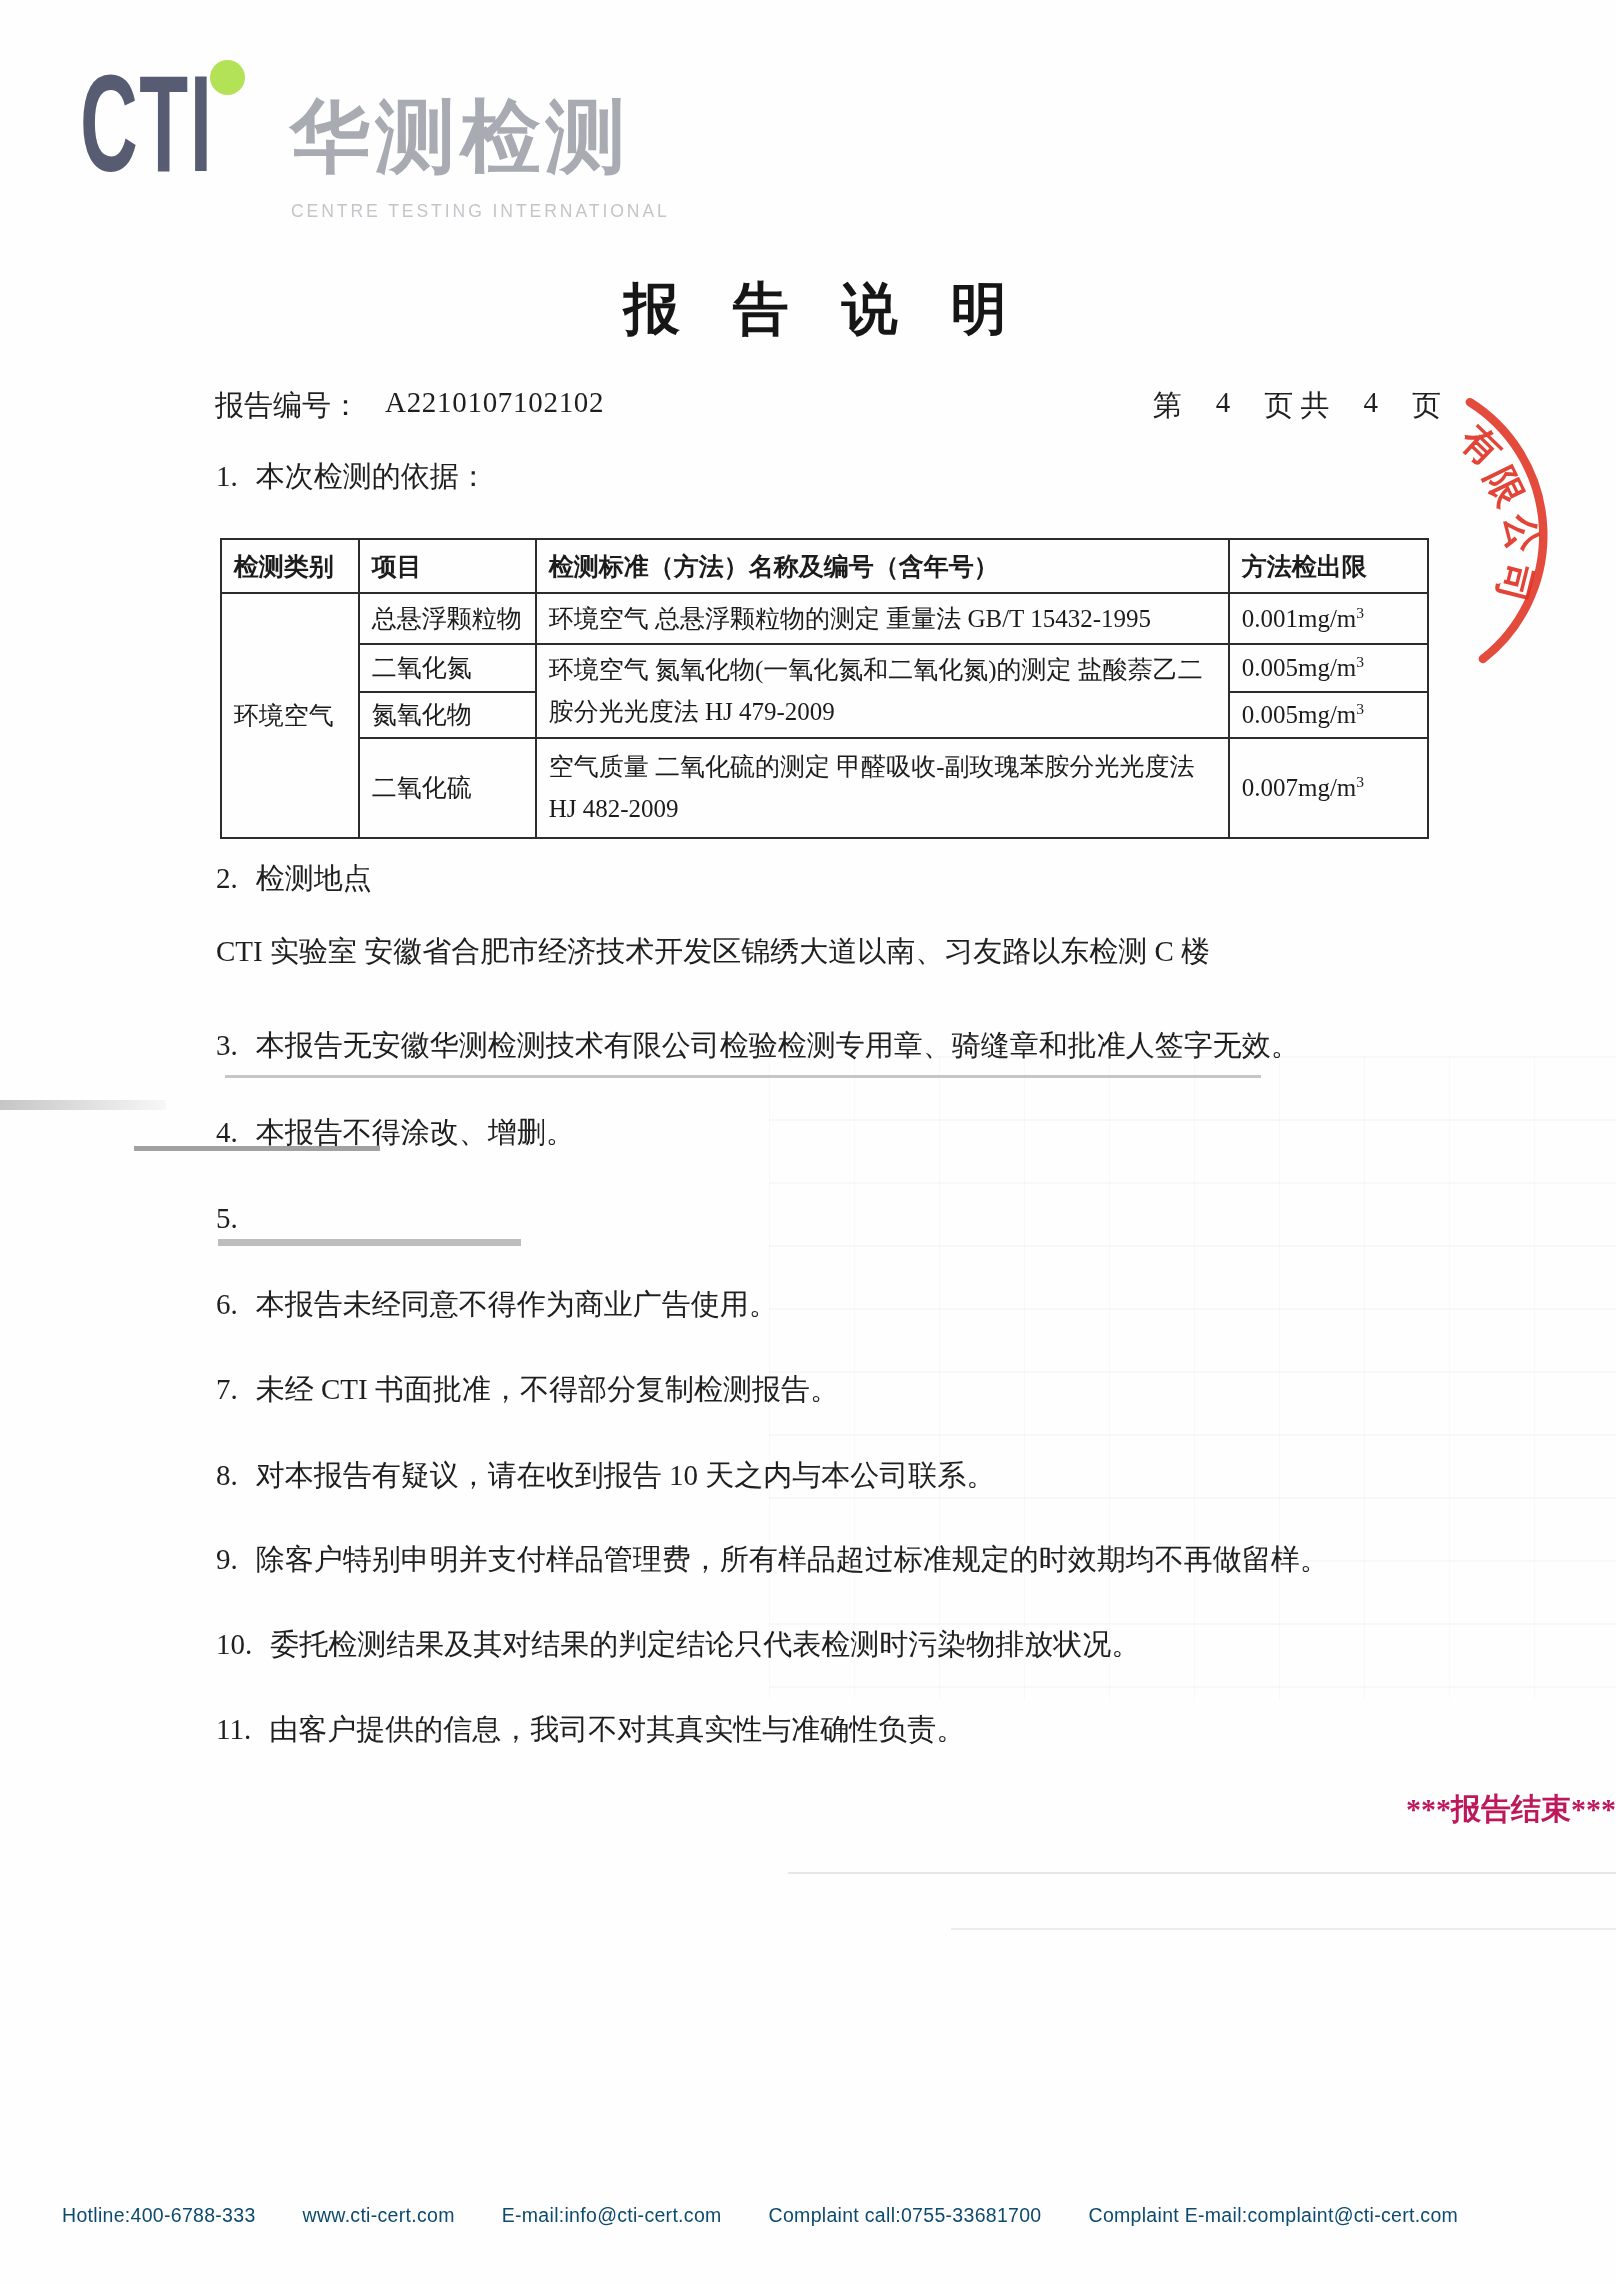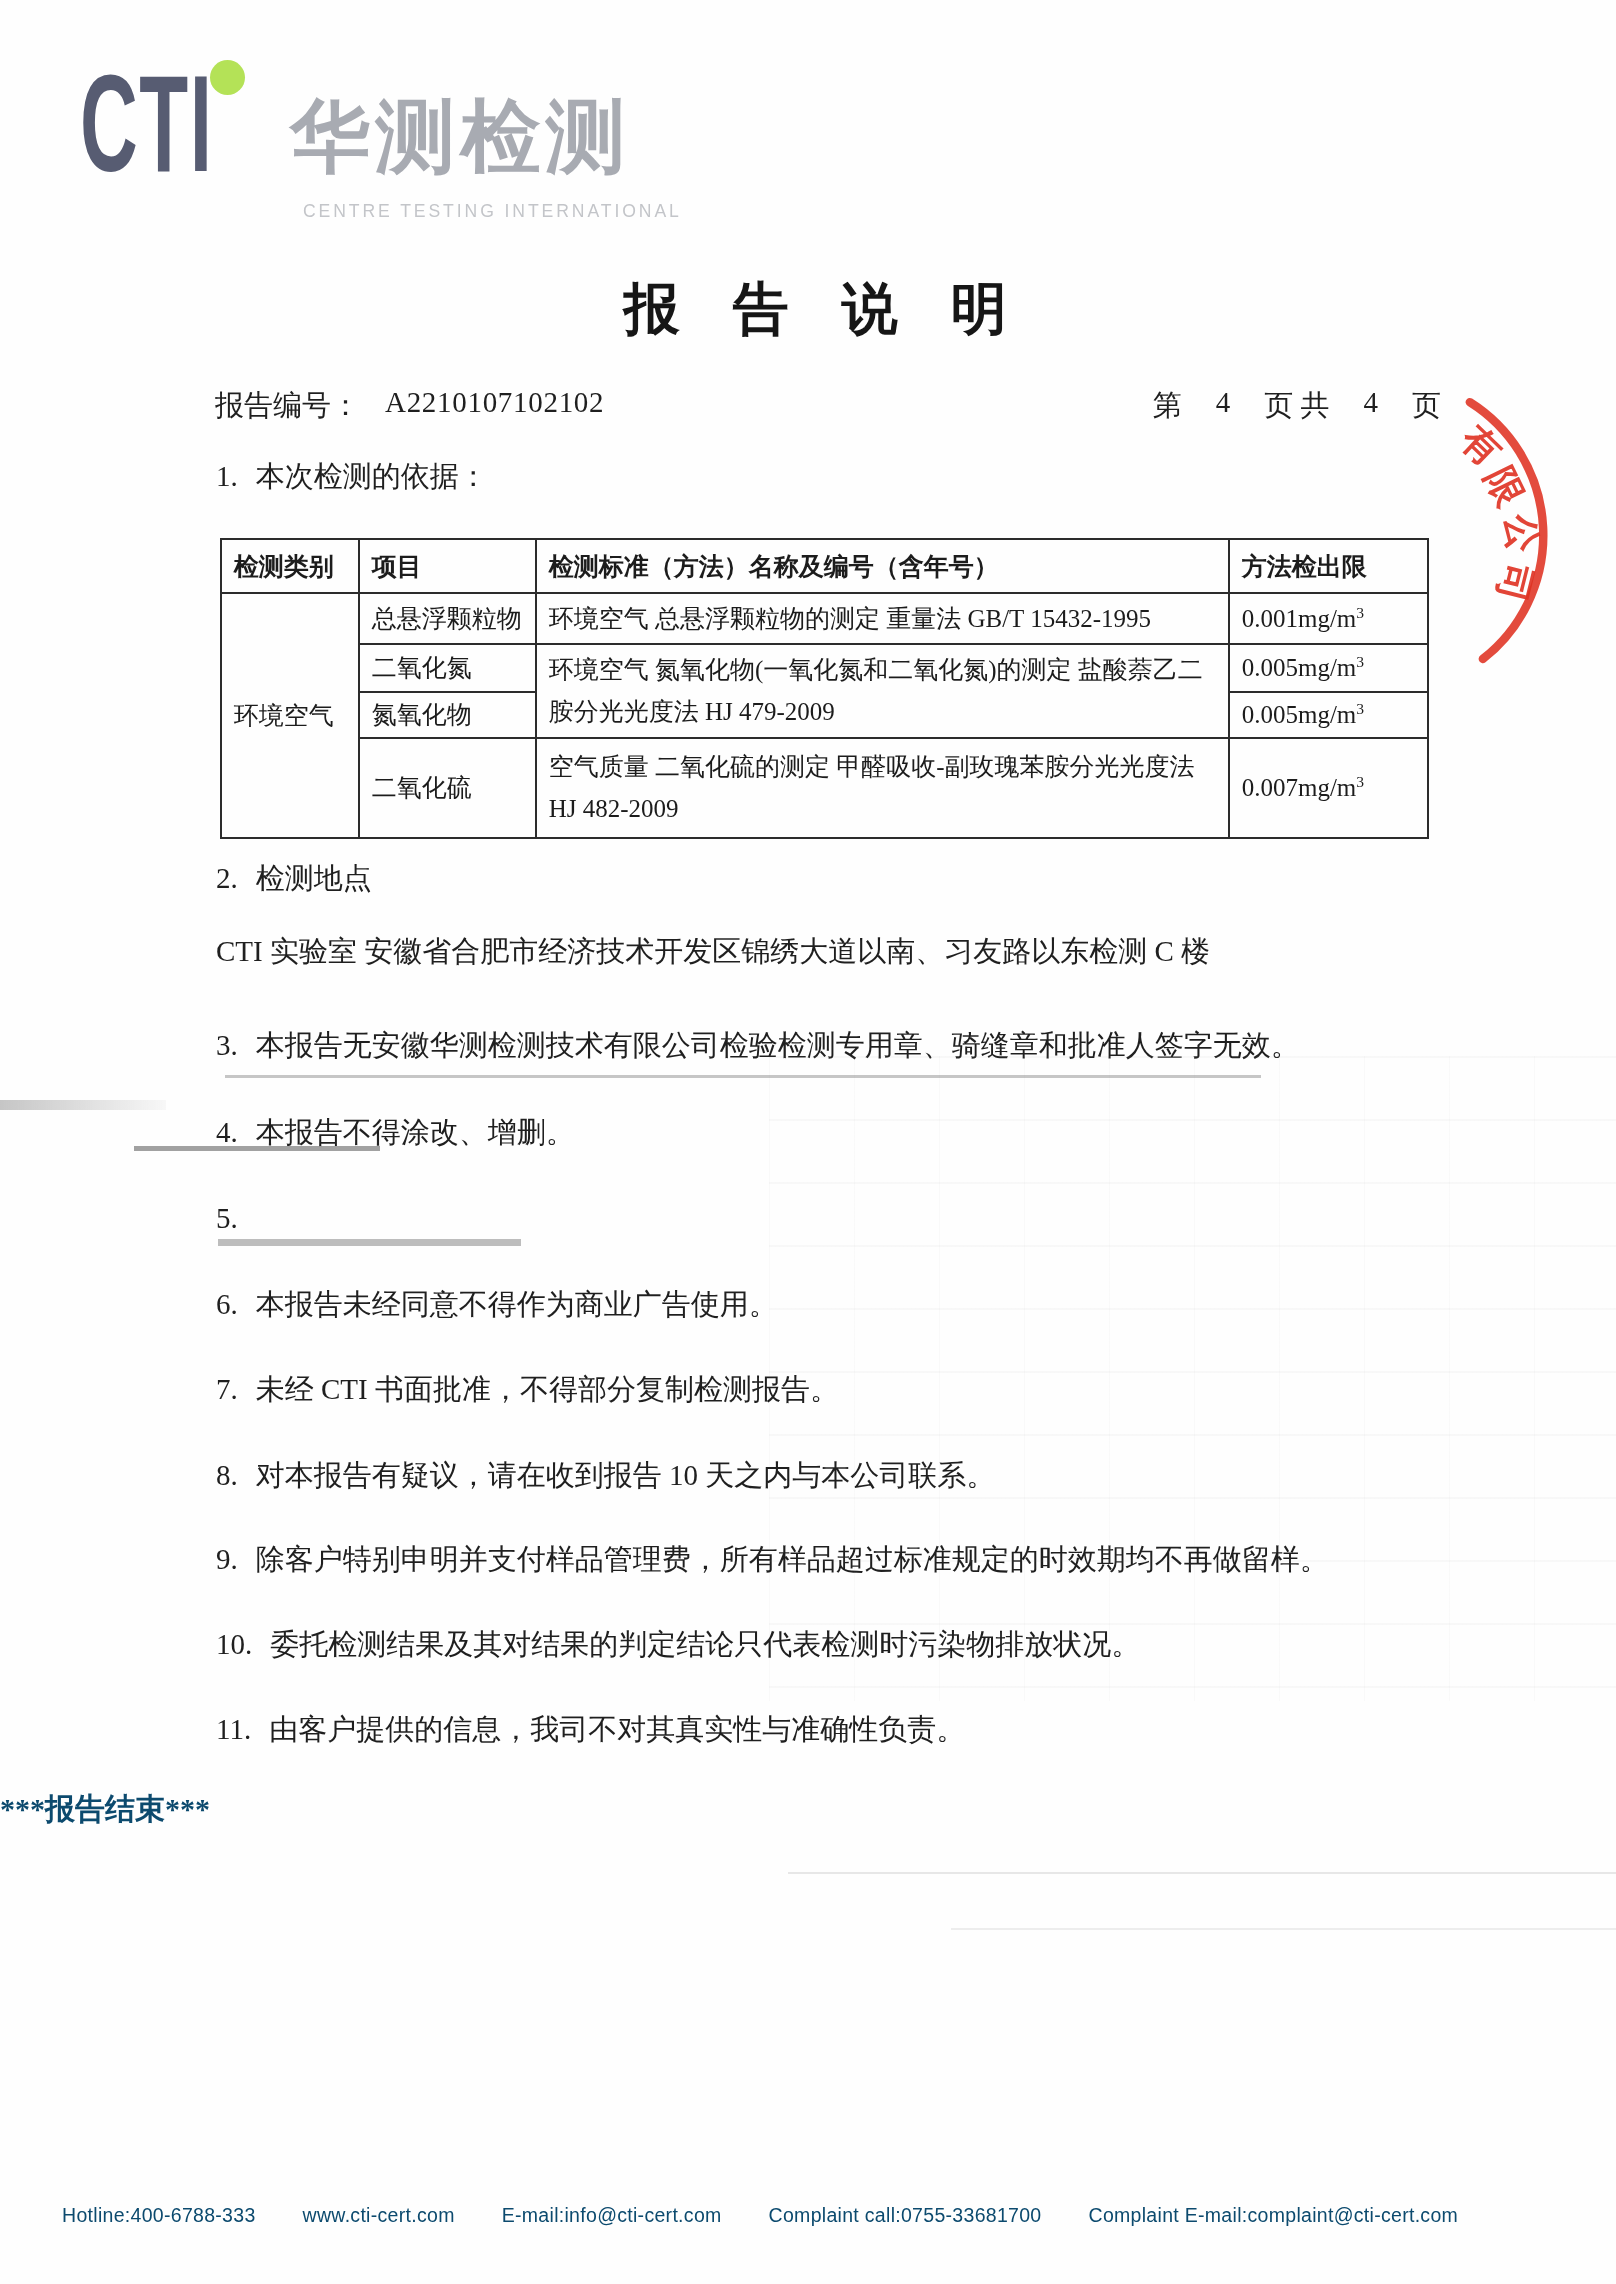--- a/index.html
+++ b/index.html
@@ -28,21 +28,21 @@
   }
   .logo-cn{
     position:absolute;left:210px;top:47px;
     font-family:Liberation Mono, monospace;
     font-size:80px;line-height:80px;color:#a8abb2;
     letter-spacing:5.2px;font-weight:bold;white-space:nowrap;
   }
   .logo-en{
     position:absolute;left:211px;top:145px;
     font-family:"Liberation Sans","DejaVu Sans",sans-serif;
-    font-size:17.6px;color:#c3c5c9;letter-spacing:2.9px;white-space:nowrap;margin-left:12px;
+    font-size:17.6px;color:#c3c5c9;letter-spacing:2.9px;white-space:nowrap;
   }
 
   
   .doc-title{
     position:absolute;top:272px;left:0;width:100%;
     text-align:center;font-size:56px;font-weight:bold;
     letter-spacing:19.5px;padding-left:34px;box-sizing:border-box;
     color:#161616;
   }
   .meta-row{
@@ -67,21 +67,21 @@
   #item-4{top:1113px;}
   #item-5{top:1199px;}
   #item-6{top:1285px;}
   #item-7{top:1370px;}
   #item-8{top:1456px;}
   #item-9{top:1540px;}
   #item-10{top:1625px;}
   #item-11{top:1710px;}
   .end-mark{
     position:absolute;top:1789px;left:0;width:100%;
-    text-align:left;font-size:30px;font-weight:bold;color:#0c4a6e;
+    text-align:right;font-size:30px;font-weight:bold;color:#be185d;
   }
 
   
   .std-table{
     position:absolute;top:538px;left:220px;
     border-collapse:collapse;table-layout:fixed;width:1207px;
     font-size:25px;color:#1c1c1c;
   }
   .std-table col.c1{width:138px;}
   .std-table col.c2{width:177px;}

